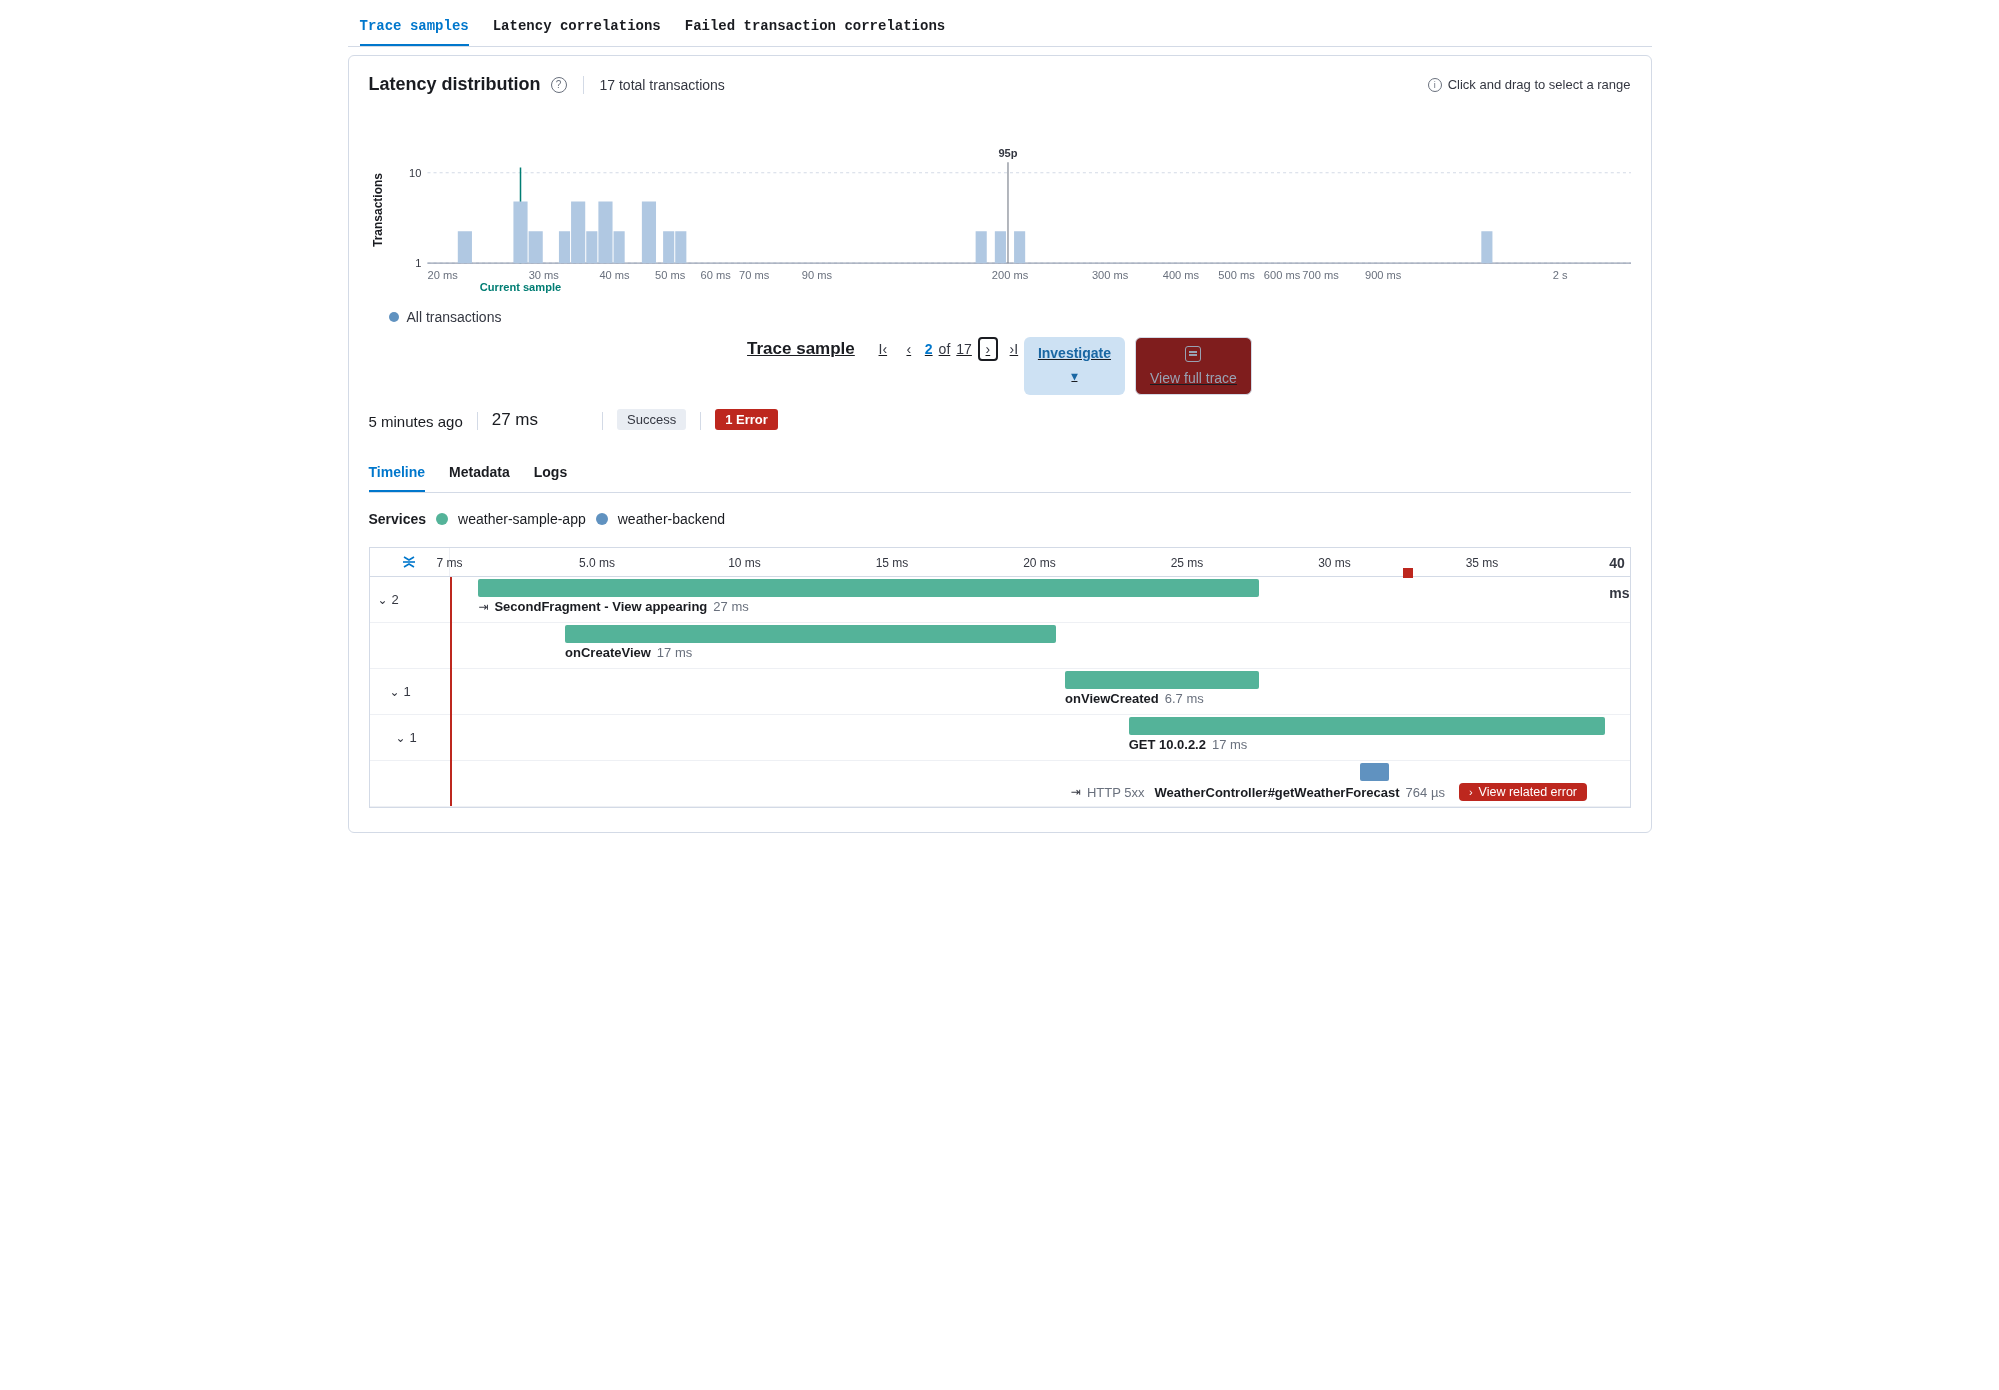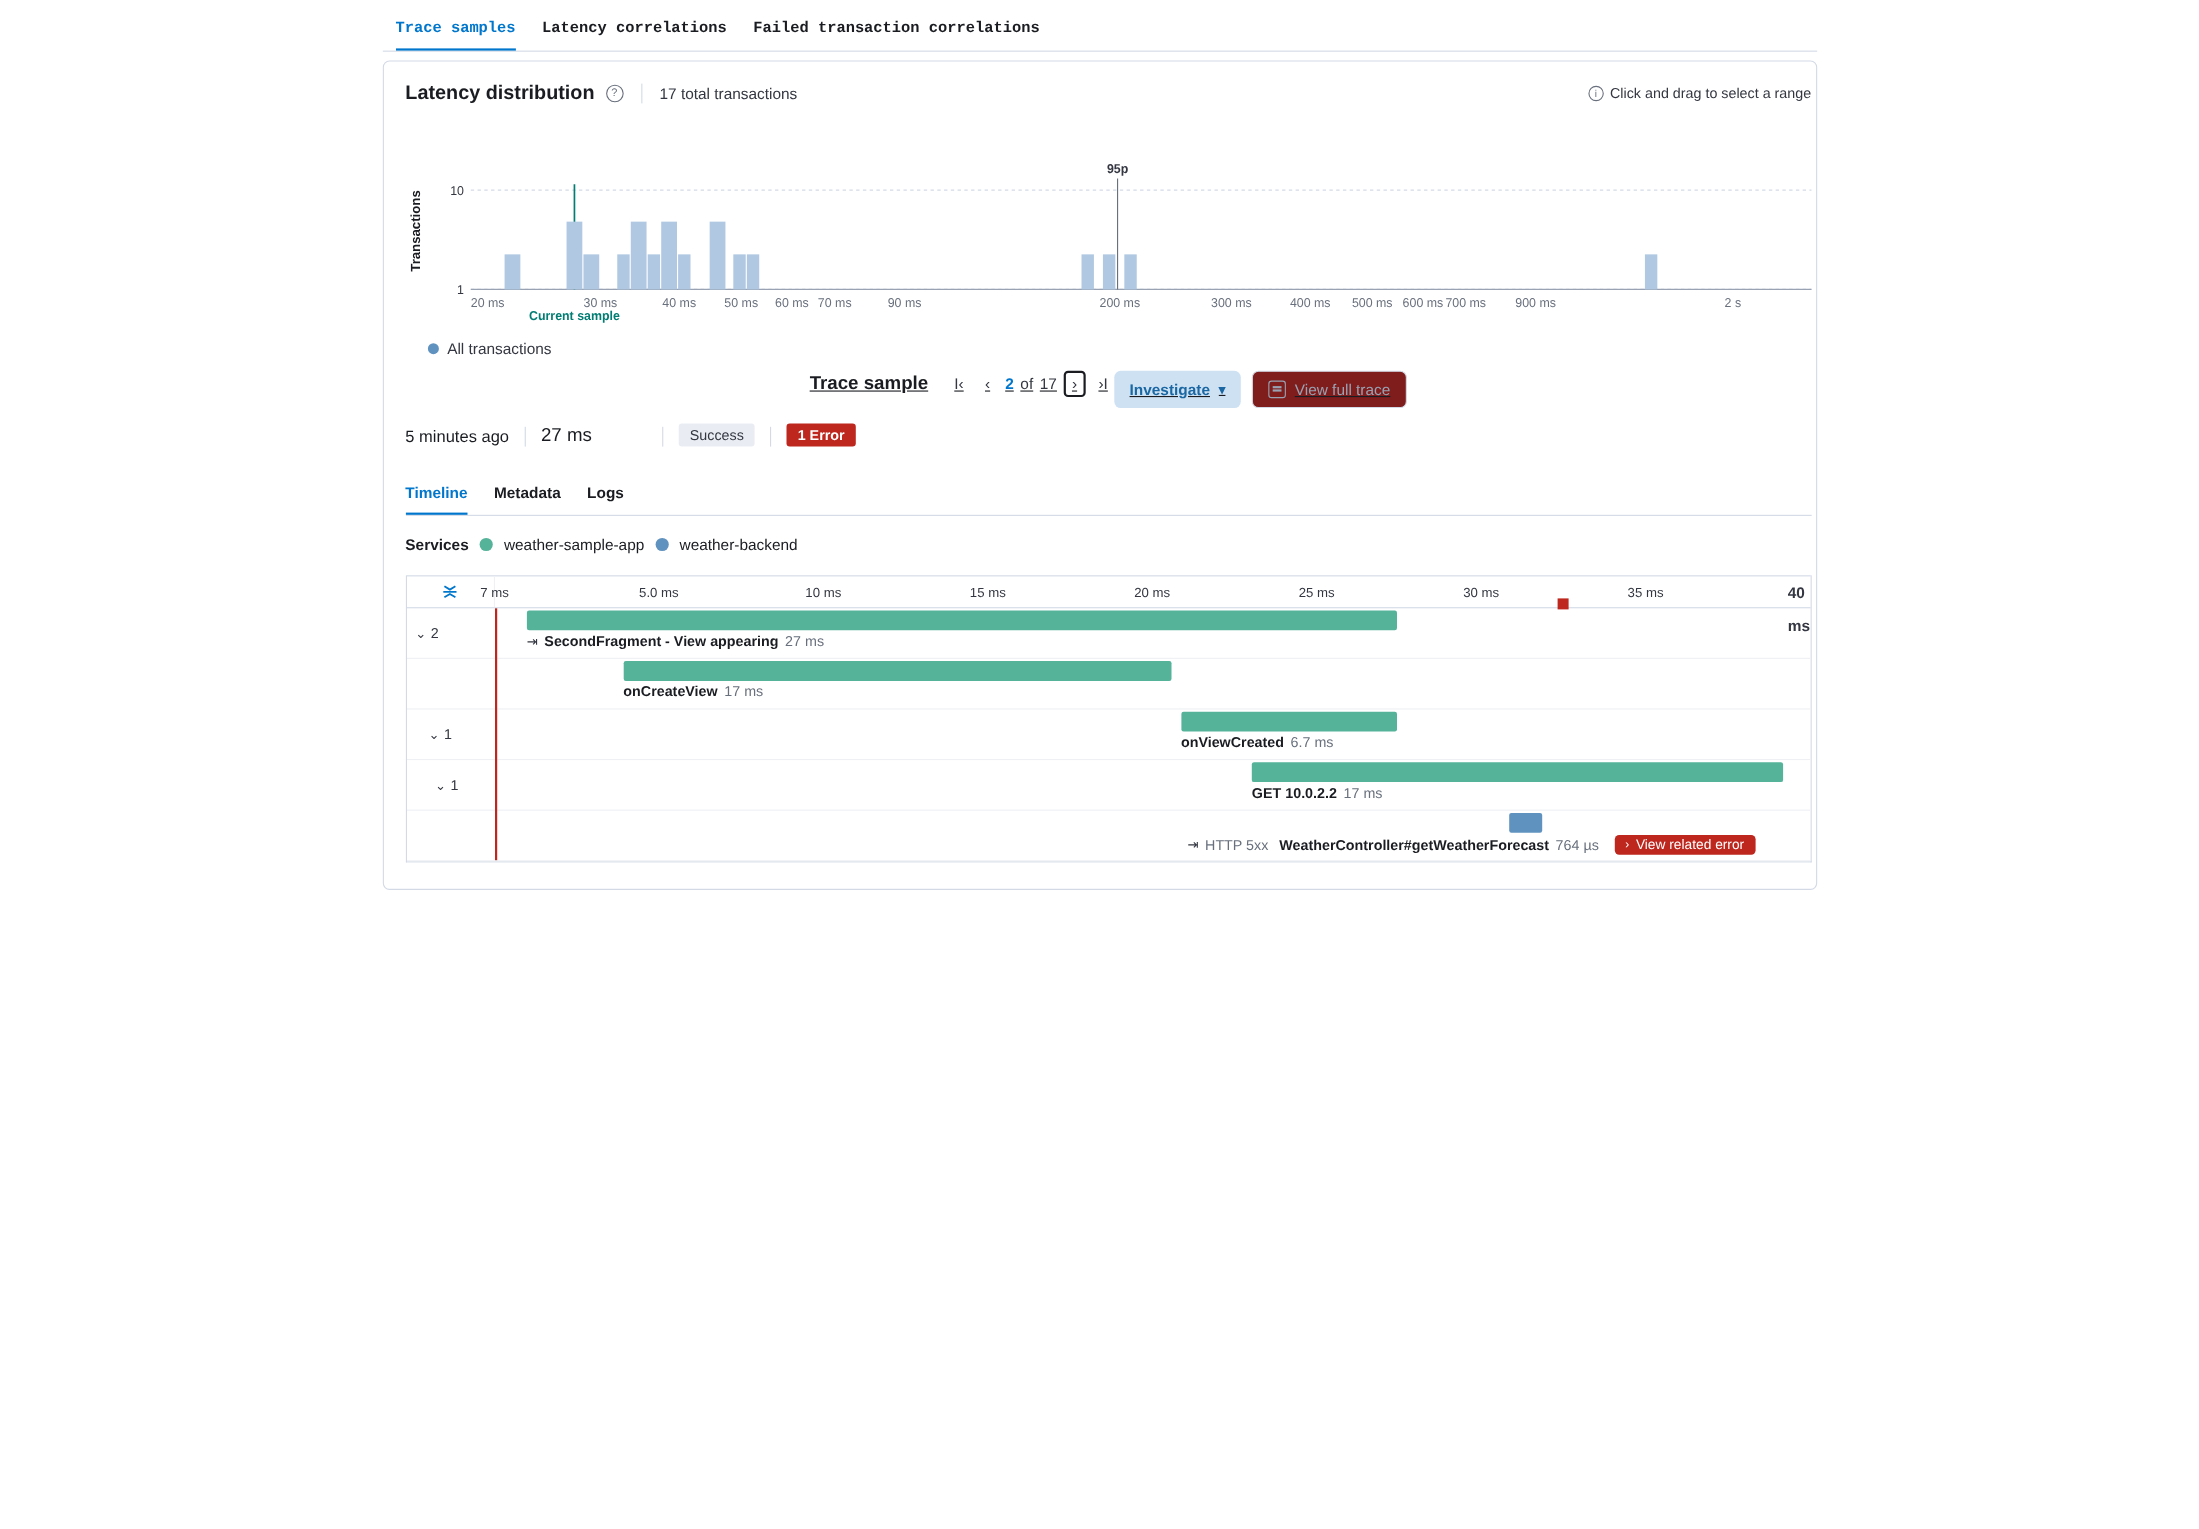--- a/index.html
+++ b/index.html
@@ -4,21 +4,21 @@
 <style>
 * { box-sizing: border-box; margin: 0; padding: 0; }
 body { font-family: -apple-system, BlinkMacSystemFont, "Segoe UI", Helvetica, Arial, sans-serif; font-size: 14px; color: #1a1c21; background: #fff; }
 .container { width: 1320px; margin: 0 auto; padding: 8px; }
 
 
 .top-tabs { display: flex; gap: 24px; border-bottom: 1px solid #d3dae6; padding: 0 12px; font-family: Liberation Mono, monospace; }
 .top-tab { padding: 10px 0; font-weight: 700; font-size: 14px; cursor: pointer; border-bottom: 2px solid transparent; color: #1a1c21; }
 .top-tab.active { color: #0077cc; border-bottom-color: #0077cc; }
 
-.panel { border: 1px solid #d3dae6; border-radius: 6px; padding: 18px 4px 24px 20px; margin-top: 8px; }
+.panel { border: 1px solid #d3dae6; border-radius: 6px; padding: 18px 20px 24px 20px; margin-top: 8px; }
 
 
 .dist-header { display: flex; justify-content: space-between; align-items: center; margin-bottom: 10px; }
 .dist-left { display: flex; align-items: center; gap: 10px; }
 .dist-title { font-size: 18px; font-weight: 700; }
 .help-icon { width: 16px; height: 16px; border: 1px solid #69707d; border-radius: 50%; display: inline-flex; align-items: center; justify-content: center; font-size: 10px; color: #69707d; }
 .vsep { width: 1px; height: 18px; background: #d3dae6; margin: 0 6px; }
 .dist-sub { color: #343741; font-size: 14px; }
 .dist-hint { color: #343741; font-size: 13px; display: flex; align-items: center; gap: 6px; }
 .info-icon { width: 14px; height: 14px; border: 1px solid #69707d; border-radius: 50%; display: inline-flex; align-items: center; justify-content: center; font-size: 9px; color: #69707d; }
@@ -35,21 +35,21 @@
 
 .ts-header { display: flex; justify-content: center; align-items: flex-start; margin-top: 12px; text-decoration: underline; }
 .ts-left { display: flex; align-items: center; gap: 18px; }
 .ts-title { font-size: 17px; font-weight: 700; }
 .pager { display: flex; align-items: center; gap: 6px; }
 .pager-btn { width: 20px; height: 24px; display: inline-flex; align-items: center; justify-content: center; color: #343741; cursor: pointer; font-size: 14px; }
 .pager-btn.boxed { border: 2px solid #1a1c21; border-radius: 4px; }
 .pager-cur { color: #0077cc; font-weight: 700; }
 .pager-of { color: #343741; }
 .ts-right { display: flex; gap: 10px; }
-.btn { display: inline-flex; align-items: center; gap: 8px; padding: 8px 14px; border-radius: 6px; font-size: 14px; cursor: pointer; border: none; }
+.btn { display: inline-flex; align-items: center; gap: 8px; padding: 8px 14px; border-radius: 6px; font-size: 14px; cursor: pointer; border: none; flex-direction: column; }
 .btn-inv { background: #cde1f3; color: #1a67a3; font-weight: 600; }
 .btn-inv .chev { font-size: 12px; }
 .btn-full { border: 1px solid #d3dae6; color: #98a2b3; background: #7f1d1d; }
 .btn-full .icon { width: 16px; height: 16px; border: 1.5px solid #98a2b3; border-radius: 3px; position: relative; }
 .btn-full .icon::before { content:""; position:absolute; left:3px; right:3px; top:4px; height:1.5px; background:#98a2b3; box-shadow: 0 3px 0 #98a2b3; }
 
 .ts-meta { display: flex; align-items: flex-end; gap: 14px; margin-top: 14px; font-size: 15px; }
 .vsep2 { width: 1px; height: 18px; background: #d3dae6; }
 .badge-gray { background: #e9edf3; color: #343741; padding: 3px 10px; border-radius: 3px; font-size: 13px; }
 .badge-red { background: #bd271e; color: #fff; padding: 3px 10px; border-radius: 3px; font-weight: 700; font-size: 13px; }

